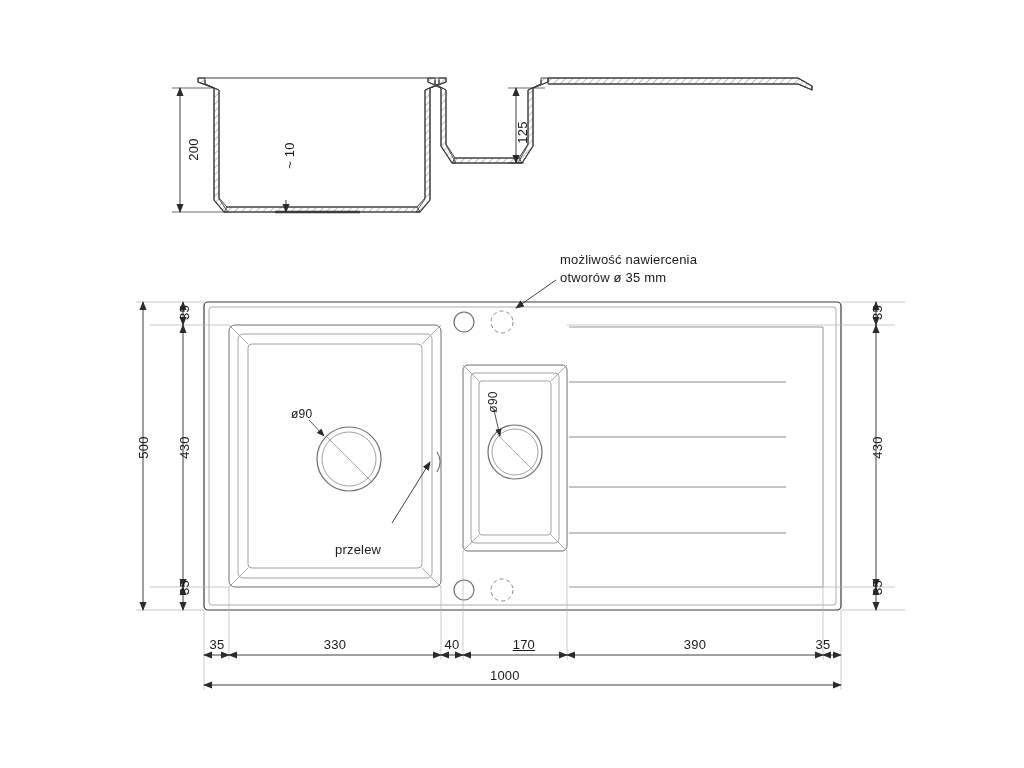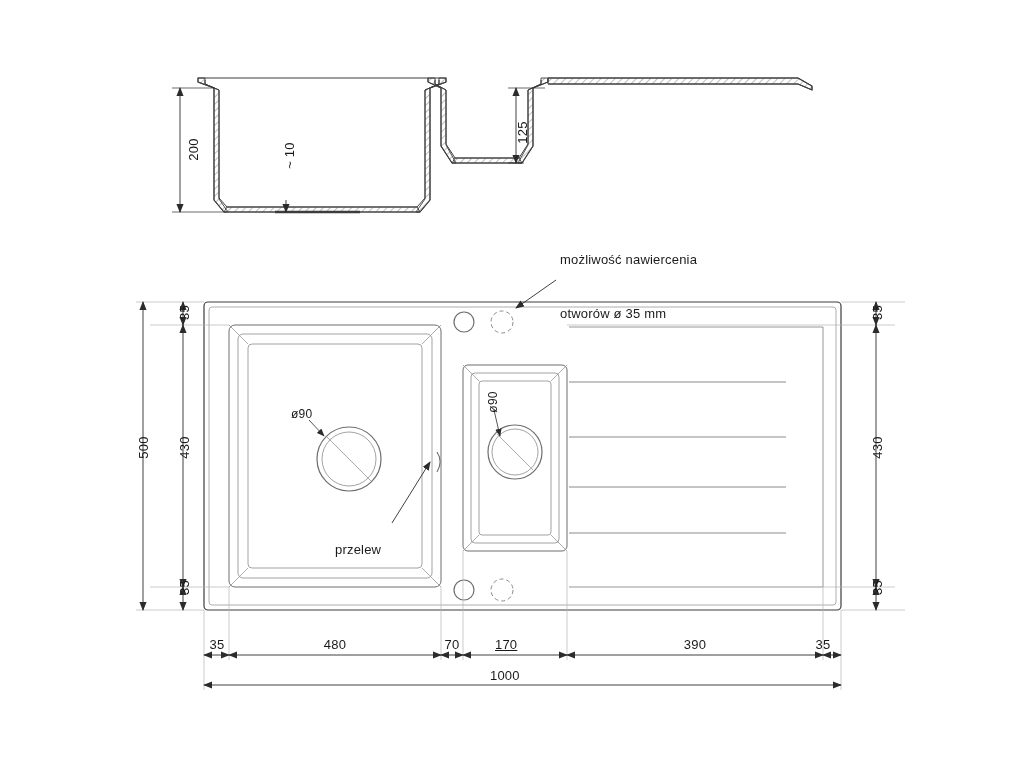--- a/index.html
+++ b/index.html
@@ -228,37 +228,37 @@
     </g>
   </svg>
 
   <div class="lbl vert" style="left:173px; top:142px; width:40px; text-align:center;">200</div>
 
   <div class="lbl vert" style="left:269px; top:148px; width:40px; text-align:center;">~ 10</div>
 
   <div class="lbl vert" style="left:502px; top:125px; width:40px; text-align:center;">125</div>
 
   <div class="lbl note" style="left:560px; top:252px;">możliwość nawiercenia</div>
-  <div class="lbl note" style="left:560px; top:270px;margin-top:36px;">otworów ø 35 mm</div>
+  <div class="lbl note" style="left:560px; top:270px;">otworów ø 35 mm</div>
 
   <div class="lbl small" style="left:291px; top:407px;">ø90</div>
   <div class="lbl small vert" style="left:473px; top:395px; width:40px; text-align:center;">ø90</div>
 
   <div class="lbl" style="left:335px; top:542px;">przelew</div>
 
   <div class="lbl vert" style="left:117px; top:440px; width:52px; text-align:center;">500</div>
   <div class="lbl vert" style="left:158px; top:305px; width:52px; text-align:center;">35</div>
   <div class="lbl vert" style="left:158px; top:440px; width:52px; text-align:center;">430</div>
   <div class="lbl vert" style="left:158px; top:580px; width:52px; text-align:center;">35</div>
 
   <div class="lbl vert" style="left:851px; top:305px; width:52px; text-align:center;">35</div>
   <div class="lbl vert" style="left:851px; top:440px; width:52px; text-align:center;">430</div>
   <div class="lbl vert" style="left:851px; top:580px; width:52px; text-align:center;">35</div>
 
   <div class="lbl" style="left:204px; top:637px; width:26px; text-align:center;">35</div>
-  <div class="lbl" style="left:305px; top:637px; width:60px; text-align:center;">480</div>
-  <div class="lbl" style="left:437px; top:637px; width:30px; text-align:center;">70</div>
-  <div class="lbl" style="left:495px; top:637px; width:40px; text-align:left;text-decoration:underline;">170</div>
+  <div class="lbl" style="left:305px; top:637px; width:60px; text-align:center;">330</div>
+  <div class="lbl" style="left:437px; top:637px; width:30px; text-align:center;">40</div>
+  <div class="lbl" style="left:495px; top:637px; width:40px; text-align:right;text-decoration:underline;">170</div>
   <div class="lbl" style="left:665px; top:637px; width:60px; text-align:center;">390</div>
   <div class="lbl" style="left:808px; top:637px; width:30px; text-align:center;">35</div>
   <div class="lbl" style="left:490px; top:668px; width:70px; text-align:left;">1000</div>
 
 </div>
 
 </body></html>

